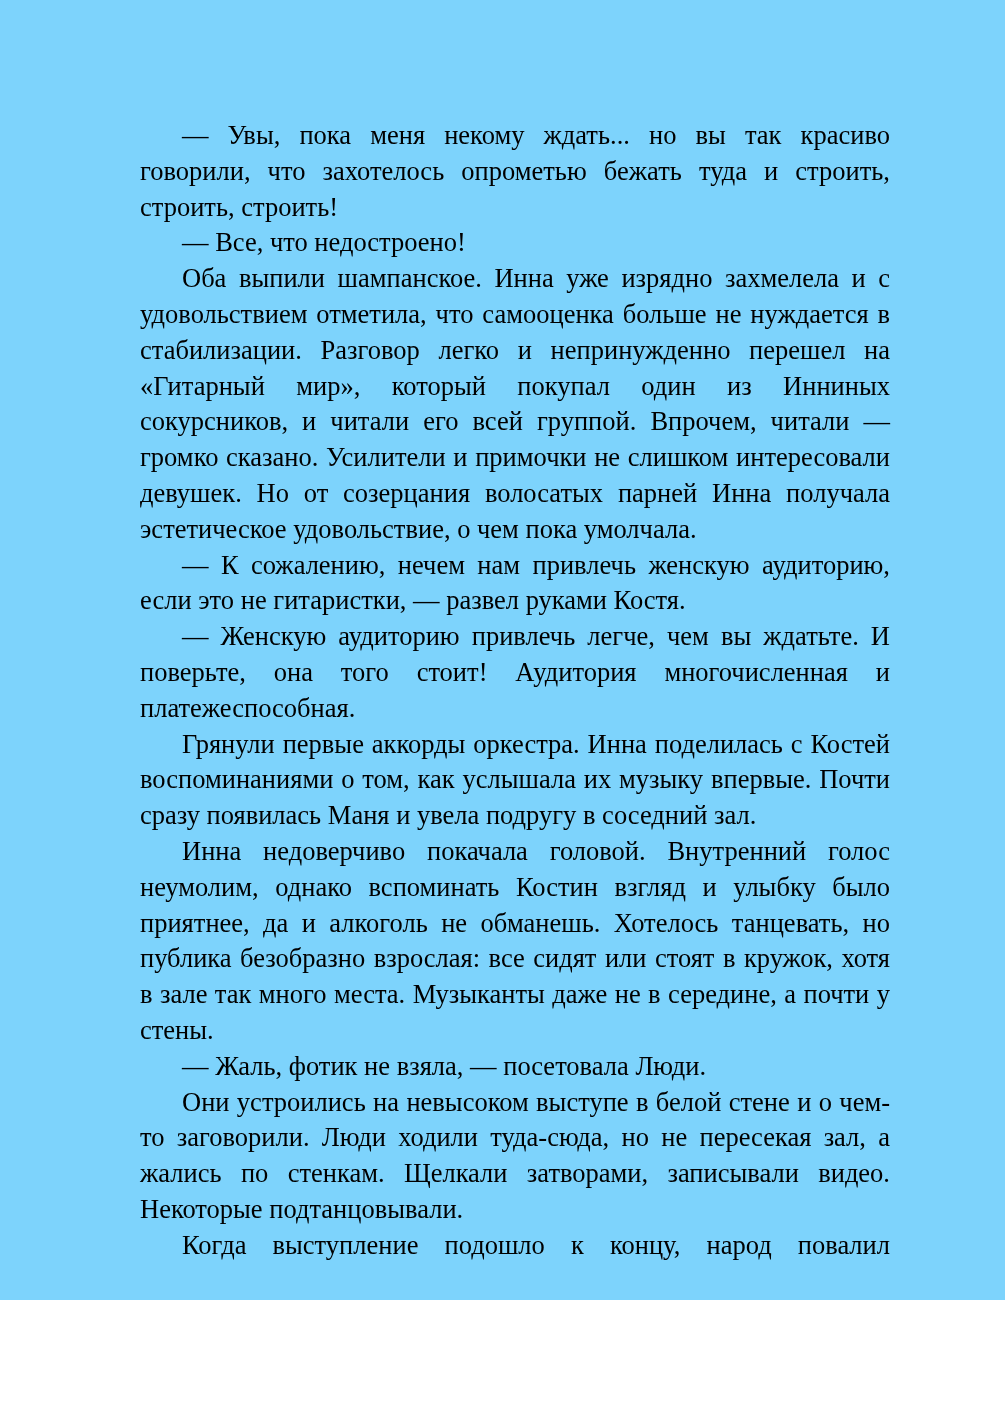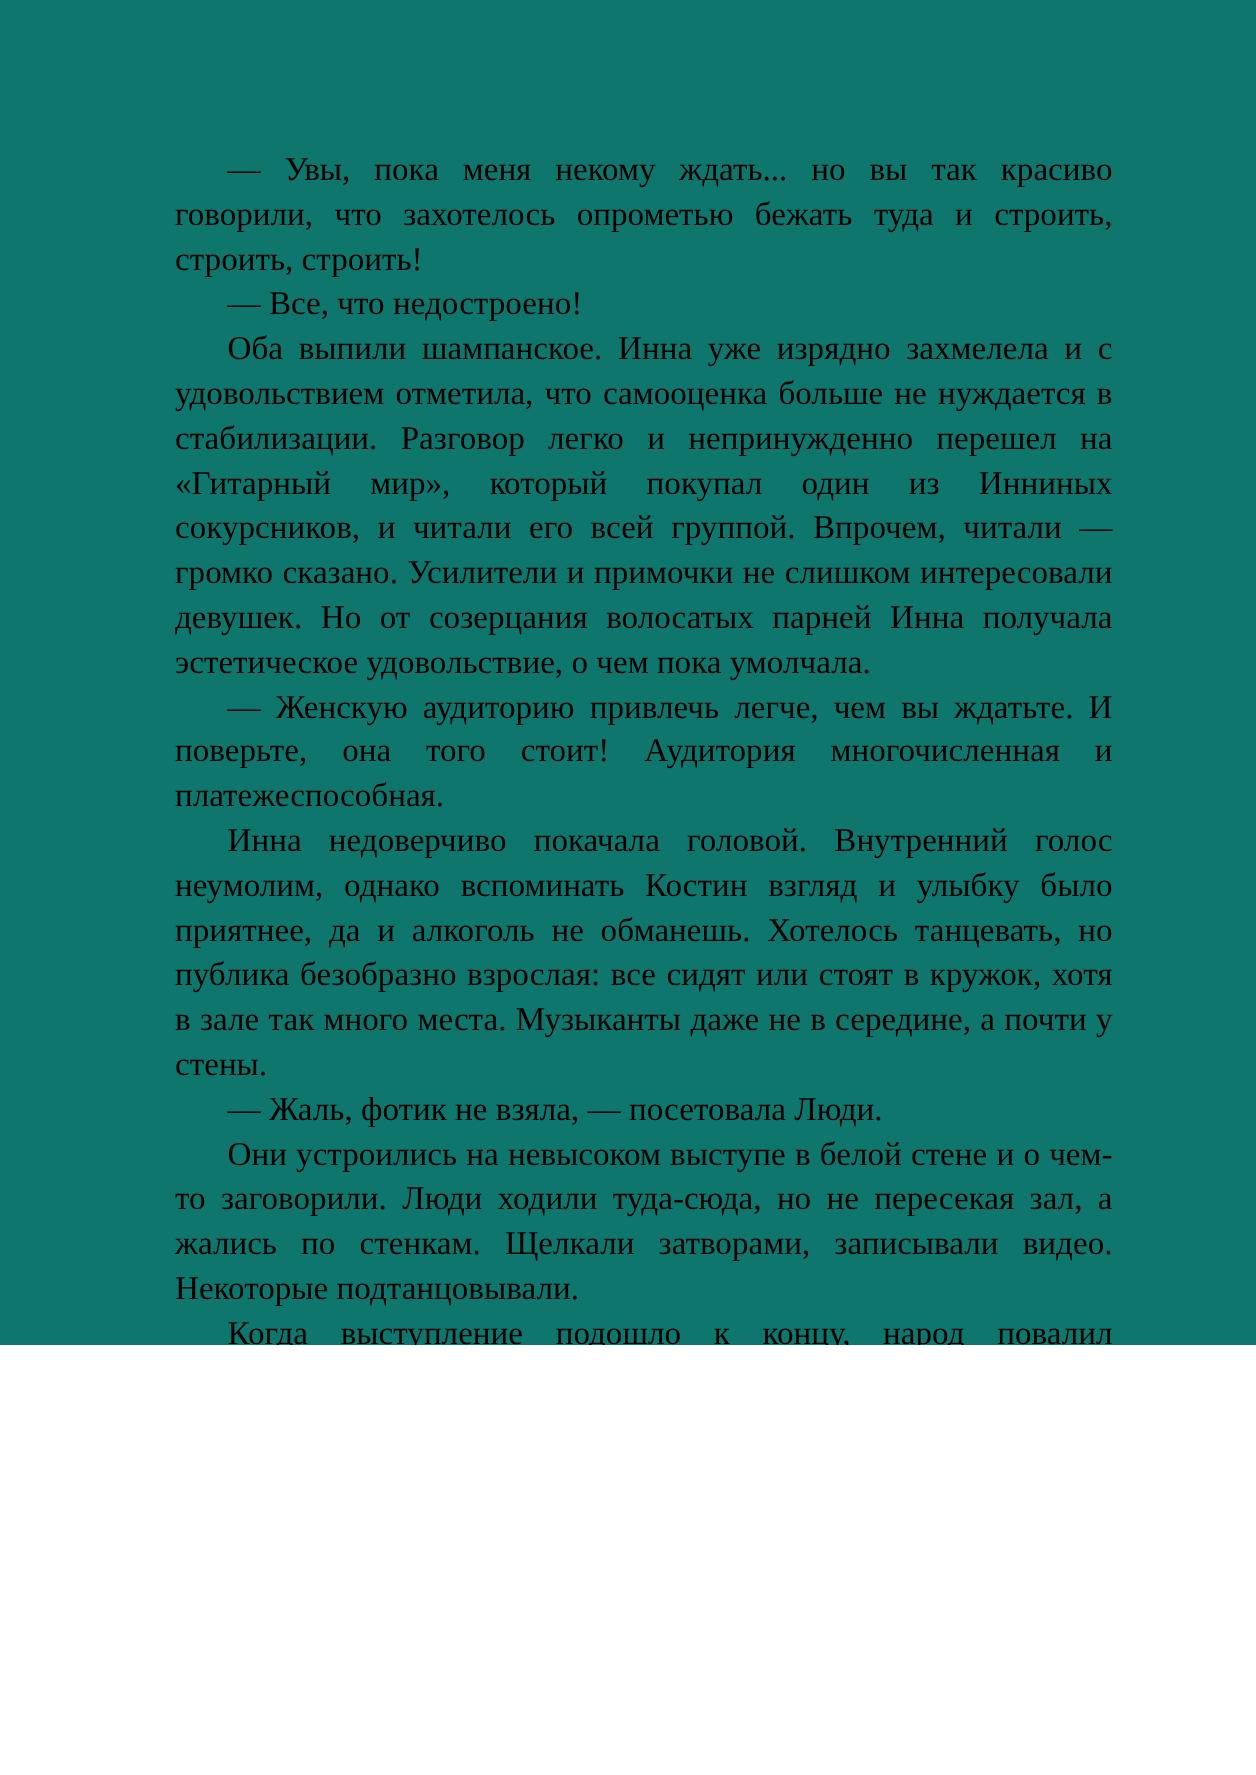--- a/index.html
+++ b/index.html
@@ -4,22 +4,22 @@
 <title>291</title>
 <style>
   html, body {
     margin: 0;
     padding: 0;
     background: #ffffff;
   }
   .page {
     position: relative;
     width: 1005px;
-    height: 1076px;
-    background: #0f766e;
+    height: 1300px;
+    background: #7dd3fc;
     overflow: hidden;
     box-sizing: border-box;
   }
   .text-block {
     position: absolute;
     left: 140px;
     top: 118px;
     width: 750px;
   }
   .para {
@@ -54,21 +54,23 @@
 </head>
 <body>
 
 <div class="page">
 
   <div class="text-block">
 
     <p class="para">— Увы, пока меня некому ждать... но вы так красиво говорили, что захотелось опрометью бежать туда и стро­ить, строить, строить!</p>
     <p class="para">— Все, что недостроено!</p>
     <p class="para">Оба выпили шампанское. Инна уже изрядно захмелела и с удовольствием отметила, что самооценка больше не нуждается в стабилизации. Разговор легко и непринуж­денно перешел на «Гитарный мир», который покупал один из Инниных сокурсников, и читали его всей группой. Впрочем, читали — громко сказано. Усилители и примоч­ки не слишком интересовали девушек. Но от созерцания волосатых парней Инна получала эстетическое удоволь­ствие, о чем пока умолчала.</p>
+    <p class="para">— К сожалению, нечем нам привлечь женскую аудито­рию, если это не гитаристки, — развел руками Костя.</p>
     <p class="para">— Женскую аудиторию привлечь легче, чем вы ждать­те. И поверьте, она того стоит! Аудитория многочисленная и платежеспособная.</p>
+    <p class="para">Грянули первые аккорды оркестра. Инна поделилась с Костей воспоминаниями о том, как услышала их музыку впервые. Почти сразу появилась Маня и увела подругу в соседний зал.</p>
     <p class="para">Инна недоверчиво покачала головой. Внутренний го­лос неумолим, однако вспоминать Костин взгляд и улыбку было приятнее, да и алкоголь не обманешь. Хотелось тан­цевать, но публика безобразно взрослая: все сидят или стоят в кружок, хотя в зале так много места. Музыканты даже не в середине, а почти у стены.</p>
     <p class="para">— Жаль, фотик не взяла, — посетовала Люди.</p>
     <p class="para">Они устроились на невысоком выступе в белой стене и о чем-то заговорили. Люди ходили туда-сюда, но не пе­ресекая зал, а жались по стенкам. Щелкали затворами, за­писывали видео. Некоторые подтанцовывали.</p>
     <p class="para continues">Когда выступление подошло к концу, народ повалил</p>
 
   </div>
 
   <div class="page-number">291</div>
 
 </div>

